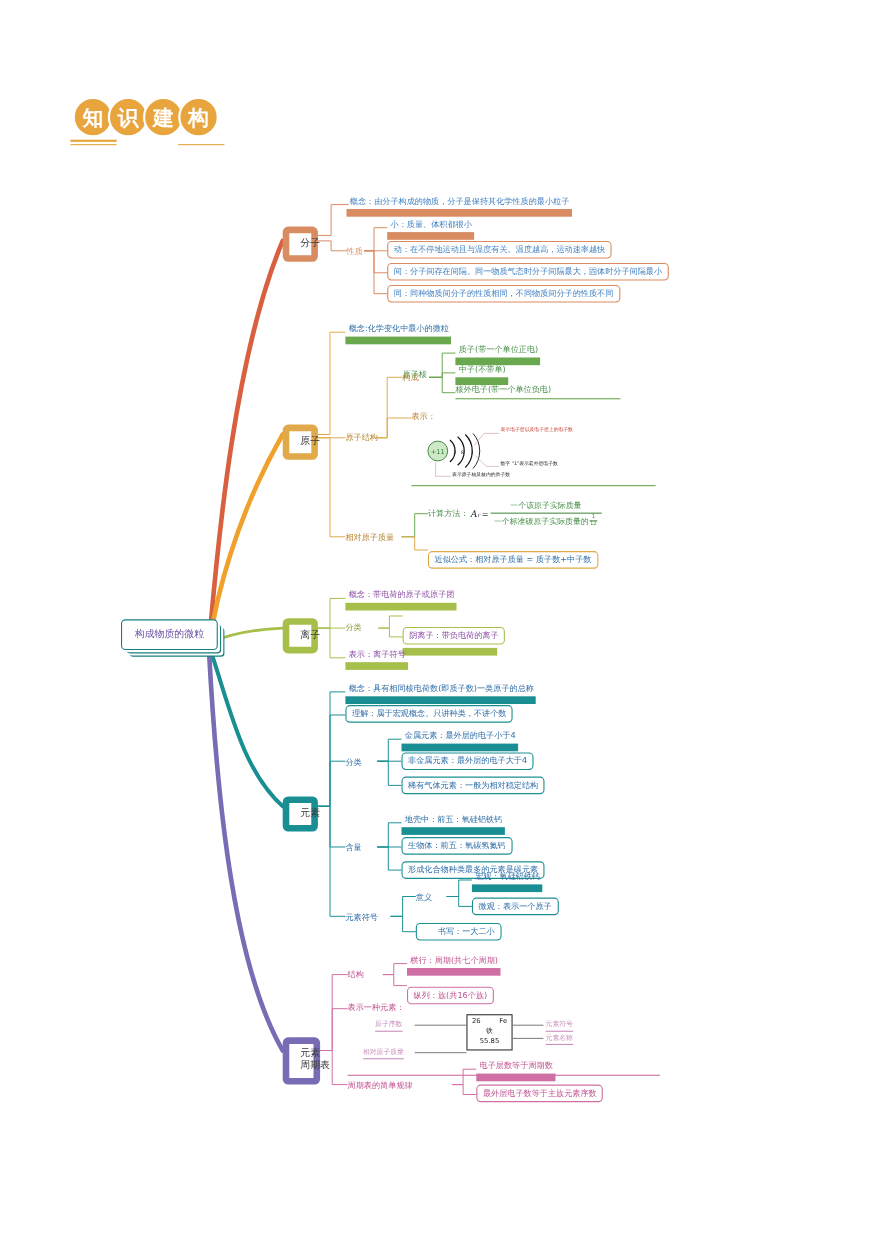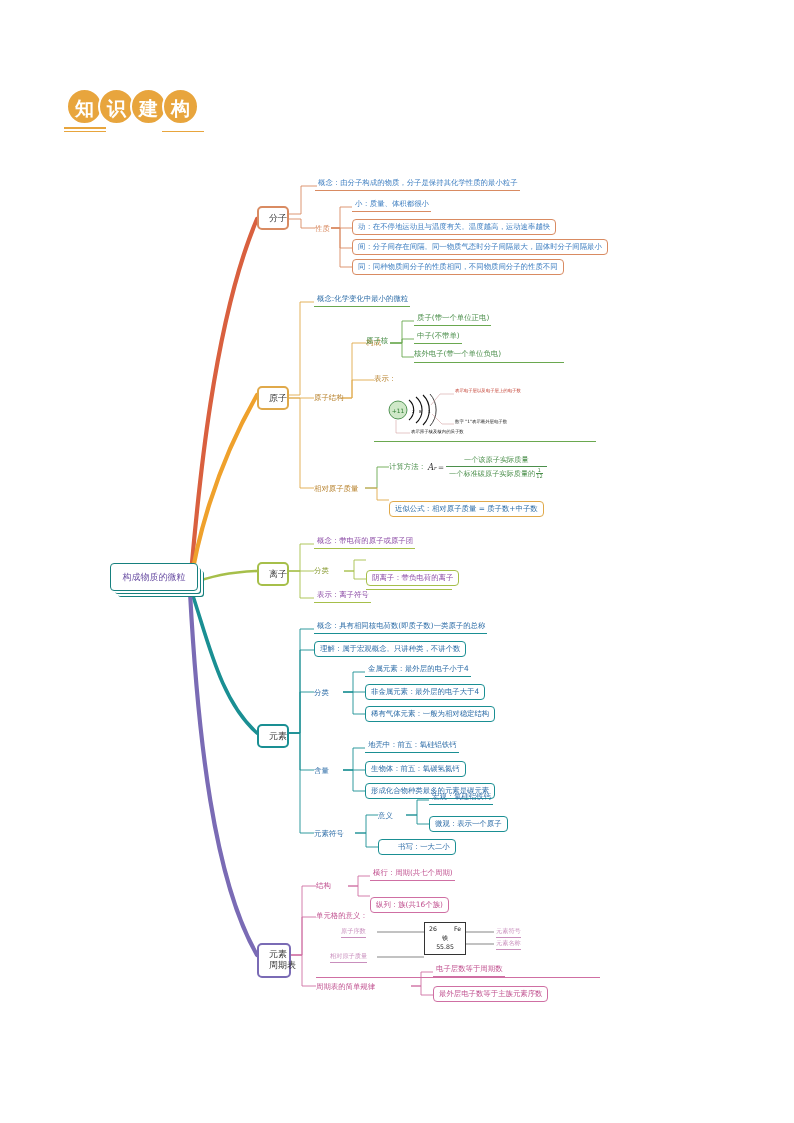--- a/index.html
+++ b/index.html
@@ -24,21 +24,21 @@
   .hz:first-child { margin-left:0; }
   .hz-lines { position:absolute; left:-2px; top:39px; width:172px; height:9px; }
   .hz-lines i { display:block; height:1.5px; background:#e8a53d; margin-bottom:2px; }
   .hz-lines i.l1 { width:42px; }
   .hz-lines i.l2 { width:42px; }
   .hz-lines i.l3 { width:42px; margin-left:98px; margin-top:-3.5px; }
 
   
   .node {
     position:absolute;
-    border:2px solid #ec4899;
+    border:6px solid #ec4899;
     border-radius:5px;
     background:#ffffff;
     font-size:8.5px;
     line-height:1.35;
     padding:3px 7px;
     white-space:nowrap;
     color:#333;
   }
   .node.center {
     border:1.4px solid #16807e;
@@ -51,21 +51,21 @@
   }
   .node.main { font-size:9px; text-align:center; padding:4px 10px; }
 
   
   .leaf {
     position:absolute;
     font-size:7.4px;
     line-height:1.3;
     white-space:nowrap;
     padding:0 2px 2px 3px;
-    border-bottom:1px solid #000000;
+    border-bottom:7px solid #000000;
   }
   .boxed {
     position:absolute;
     font-size:7.4px;
     line-height:1.3;
     white-space:nowrap;
     padding:2px 5px 2px 5px;
     border:1px solid #999;
     border-radius:4px;
     background:#fff;
@@ -307,21 +307,21 @@
   <div class="boxed c-ele b-ele" style="left:378px; top:839px;padding-left:19px;">书写：一大二小</div>
 
   <div class="node main n-per" style="left:257px; top:943px; width:34px; line-height:1.25;">
     <div>元素</div>
     <div>周期表</div>
   </div>
   <div class="plain c-per" style="left:316px; top:881px;">结构</div>
   <div class="leaf c-per b-per" style="left:370px; top:868px;">横行：周期(共七个周期)</div>
   <div class="boxed c-per b-per" style="left:370px; top:897px;">纵列：族(共16个族)</div>
 
-  <div class="plain c-per" style="left:316px; top:911px;">单元格的意义：</div>
+  <div class="plain c-per" style="left:316px; top:911px;">表示一种元素：</div>
 
   <div class="pt-cell" style="left:424px; top:922px; width:42px;">
     <div style="display:flex; justify-content:space-between; gap:4px;">
       <span>26</span>
       <span>Fe</span>
     </div>
     <div>铁</div>
     <div>55.85</div>
   </div>
   <div class="pt-lbl" style="left:341px; top:927px;">原子序数</div>

